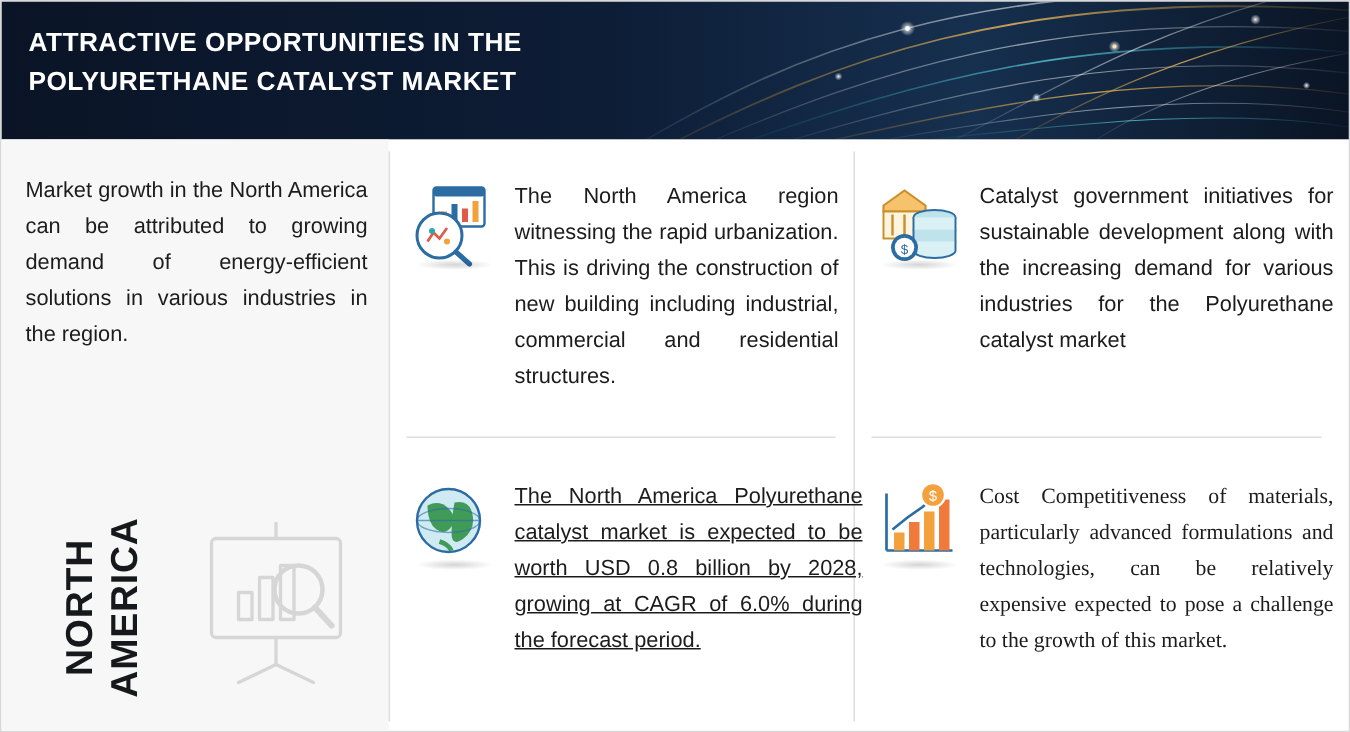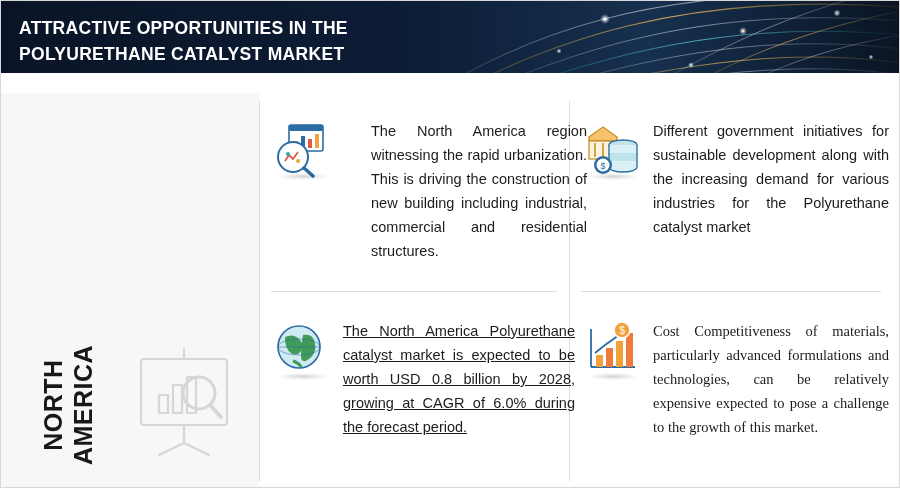--- a/index.html
+++ b/index.html
@@ -18,21 +18,21 @@
     background: #ffffff;
     border: 1px solid #d8d8d8;
     box-sizing: border-box;
   }
 
   
   .header {
     position: absolute;
     left: 0; top: 0;
     width: 900px;
-    height: 72px;
+    height: 92px;
     background: #0d1b33;
     overflow: hidden;
   }
   .header-grad {
     position: absolute;
     inset: 0;
     background:
       radial-gradient(ellipse 420px 160px at 74% 40%, rgba(26,56,102,0.95) 0%, rgba(13,27,51,0) 72%),
       linear-gradient(100deg, #0a1526 0%, #0d1b33 42%, #102murky 42%, #14294a 72%, #0b1628 100%);
   }
@@ -222,20 +222,21 @@
 
   <div class="body-area">
 
     <div class="col-left"></div>
 
     <div class="divider-v" style="left:258px;"></div>
     <div class="divider-v" style="left:568px;"></div>
     <div class="divider-h" style="left:270px; top:198px; width:286px;"></div>
     <div class="divider-h" style="left:580px; top:198px; width:300px;"></div>
 
+    <div class="intro-text">Market growth in the North America can be attributed to growing demand of energy-efficient solutions in various industries in the region.</div>
 
     <div class="na-label-wrap">
       <div class="na-label">
         <span>NORTH</span><br>
         <span>AMERICA</span>
       </div>
     </div>
 
     <svg class="presentation-icon" viewBox="0 0 110 120">
       <g fill="none" stroke="#d6d6d6" stroke-width="2.2" stroke-linecap="round" stroke-linejoin="round">
@@ -262,42 +263,42 @@
           <rect x="37" y="18" width="4" height="9" fill="#e05a4a"></rect>
           <rect x="44" y="13" width="4" height="14" fill="#f2a13c"></rect>
           <circle cx="22" cy="36" r="15" fill="#ffffff" stroke="#2b6ca3" stroke-width="2"></circle>
           <path d="M14 40 L18 34 L22 38 L27 31" fill="none" stroke="#e05a4a" stroke-width="1.8"></path>
           <circle cx="17" cy="33" r="2" fill="#2fa8a8"></circle>
           <circle cx="27" cy="40" r="2" fill="#f2a13c"></circle>
           <line x1="33" y1="47" x2="42" y2="55" stroke="#2b6ca3" stroke-width="3.4" stroke-linecap="round"></line>
         </svg>
       </div>
       <div class="cell-icon-shadow"></div>
-      <div class="cell-text" style="width:216px;margin-left:28px;">The North America region witnessing the rapid urbanization. This is driving the construction of new building including industrial, commercial and residential structures.</div>
+      <div class="cell-text" style="width:216px;">The North America region witnessing the rapid urbanization. This is driving the construction of new building including industrial, commercial and residential structures.</div>
     </div>
 
     <div class="cell" style="left:580px; top:28px; width:300px;">
       <div class="cell-icon">
         <svg viewBox="0 0 62 58" width="62" height="58">
           <path d="M8 16 L22 6 L36 16 L36 20 L8 20 Z" fill="#f6c26b" stroke="#c98f2c" stroke-width="1.4"></path>
           <rect x="8" y="20" width="28" height="18" fill="#fff4dd" stroke="#c98f2c" stroke-width="1.3"></rect>
           <line x1="14" y1="22" x2="14" y2="36" stroke="#c98f2c" stroke-width="1.6"></line>
           <line x1="22" y1="22" x2="22" y2="36" stroke="#c98f2c" stroke-width="1.6"></line>
           <line x1="30" y1="22" x2="30" y2="36" stroke="#c98f2c" stroke-width="1.6"></line>
           <ellipse cx="42" cy="24" rx="14" ry="5" fill="#bfe3ea" stroke="#2b6ca3" stroke-width="1.3"></ellipse>
           <path d="M28 24 V32 a14 5 0 0 0 28 0 V24" fill="#d9f0f4" stroke="#2b6ca3" stroke-width="1.3"></path>
           <path d="M28 32 V40 a14 5 0 0 0 28 0 V32" fill="#bfe3ea" stroke="#2b6ca3" stroke-width="1.3"></path>
           <path d="M28 40 V46 a14 5 0 0 0 28 0 V40" fill="#d9f0f4" stroke="#2b6ca3" stroke-width="1.3"></path>
           <circle cx="22" cy="44" r="9" fill="#2b6ca3"></circle>
           <circle cx="22" cy="44" r="6.5" fill="#ffffff"></circle>
           <text x="22" y="48" font-size="9" font-family="Liberation Sans, sans-serif" text-anchor="middle" fill="#2b6ca3">$</text>
         </svg>
       </div>
       <div class="cell-icon-shadow"></div>
-      <div class="cell-text" style="width:236px;">Different government initiatives for sustainable development along with the increasing demand for various industries for the Polyurethane catalyst market</div>
+      <div class="cell-text" style="width:236px;">Catalyst government initiatives for sustainable development along with the increasing demand for various industries for the Polyurethane catalyst market</div>
     </div>
 
     <div class="cell" style="left:270px; top:228px; width:290px;">
       <div class="cell-icon">
         <svg viewBox="0 0 62 58" width="62" height="58">
           <circle cx="28" cy="26" r="21" fill="#cfeaf2" stroke="#2b6ca3" stroke-width="1.6"></circle>
           <path d="M14 16 q8 -4 14 2 q6 6 2 12 q-4 6 -10 2 q-6 -4 -6 -16 Z" fill="#3f9b57"></path>
           <path d="M32 14 q10 -2 12 8 q2 10 -6 16 q-8 6 -8 -4 q0 -10 2 -20 Z" fill="#3f9b57"></path>
           <path d="M22 40 q6 2 8 6" fill="none" stroke="#3f9b57" stroke-width="3"></path>
           <ellipse cx="28" cy="26" rx="21" ry="8" fill="none" stroke="#2b6ca3" stroke-width="0.9" opacity="0.6"></ellipse>

